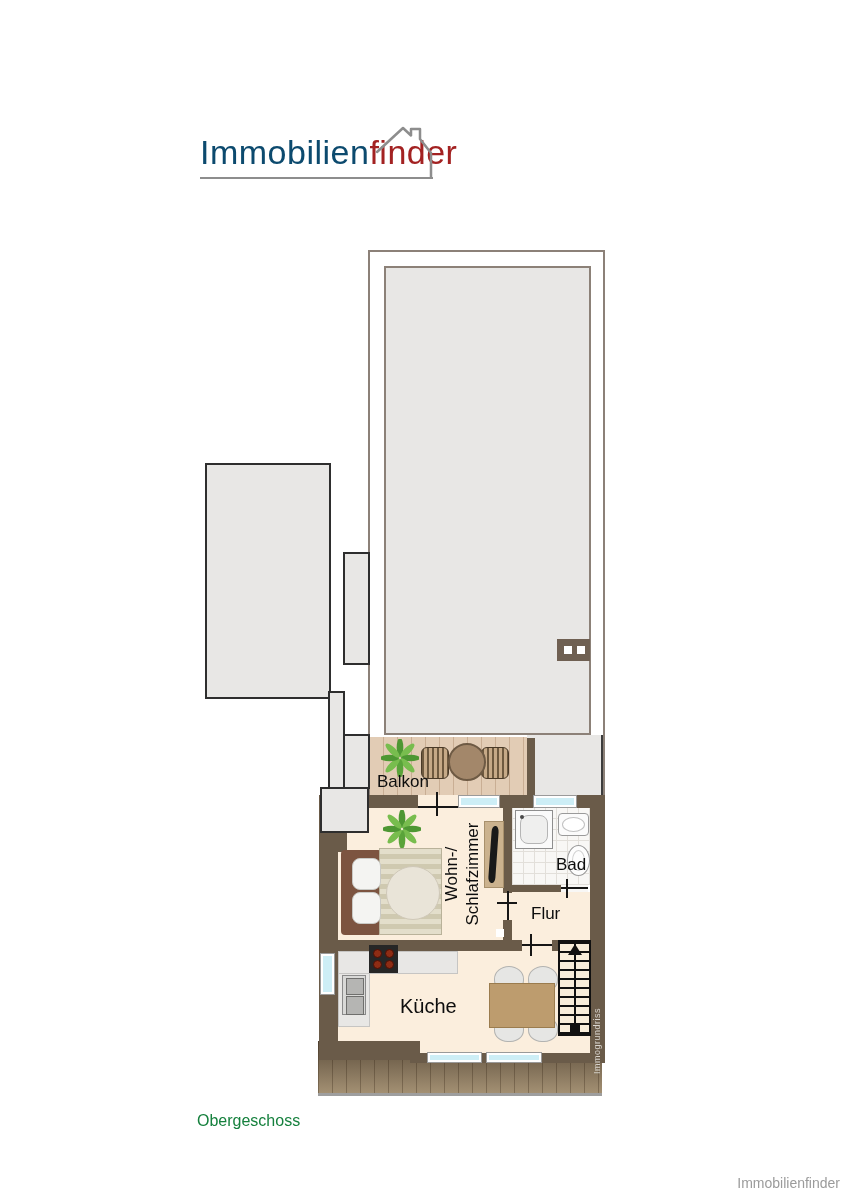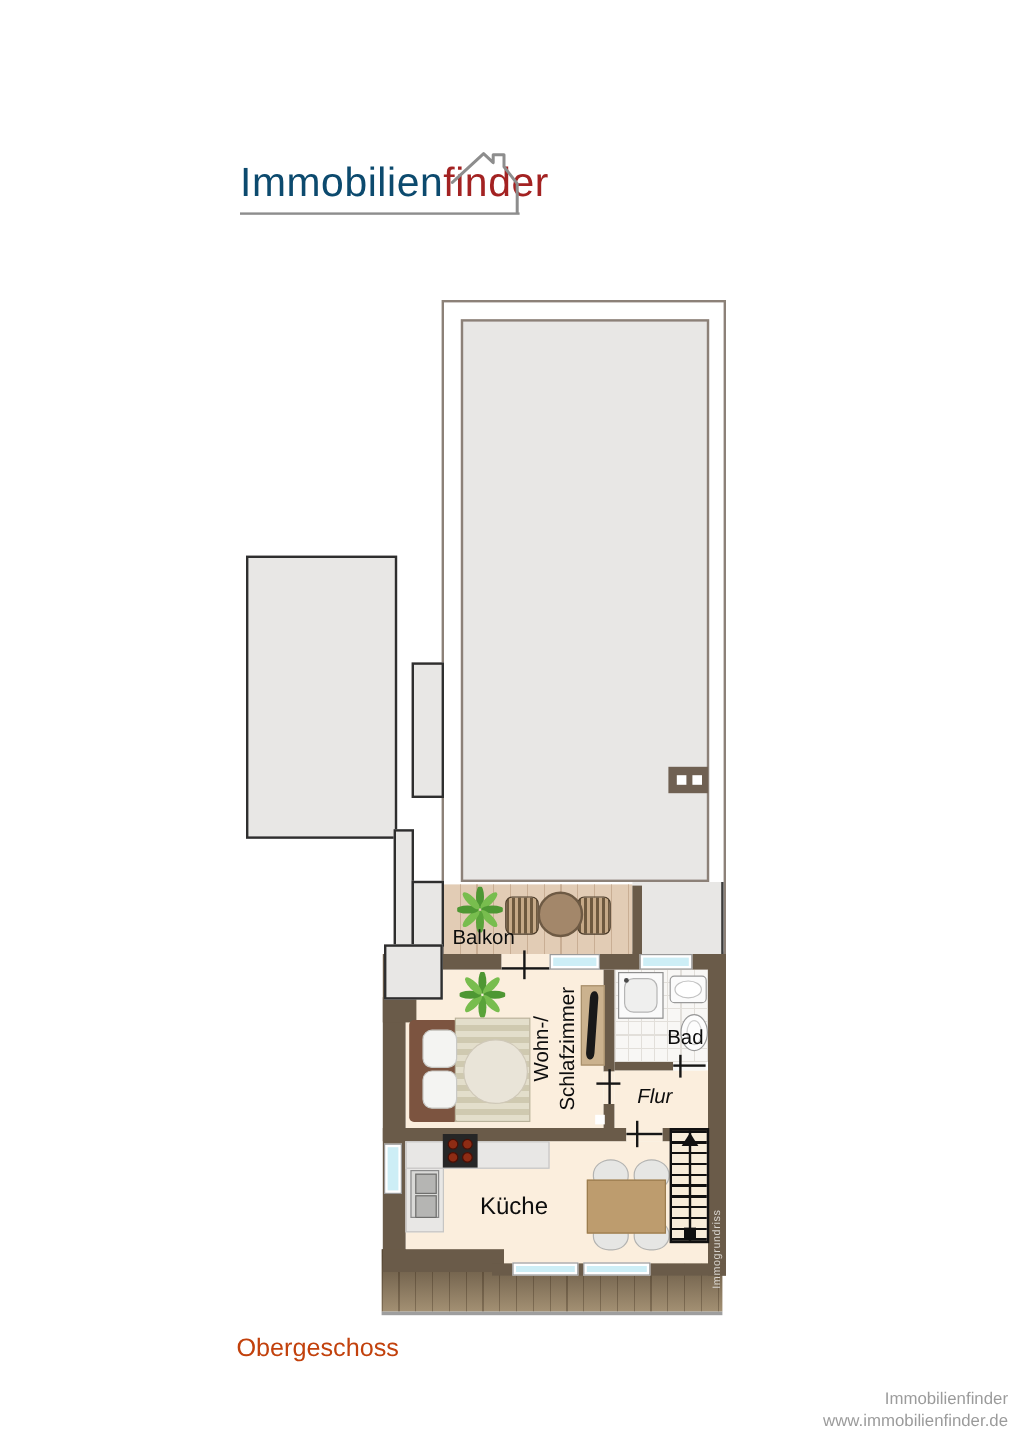--- a/index.html
+++ b/index.html
@@ -78,21 +78,21 @@
           border:1px solid #c2c2c2;border-radius:50%;}
   .toilet{background:#fdfdfd;border:1px solid #9a9a9a;border-radius:50%;box-sizing:border-box;}
   .toilet .seat{position:absolute;left:4px;top:4px;right:4px;bottom:4px;border:1px solid #d0d0d0;border-radius:50%;}
   .white-square{background:#ffffff;}
 
   
   .room-label{font-size:17px;color:#0d0d0d;white-space:nowrap;}
   .room-label-vert{font-size:17px;color:#0d0d0d;text-align:center;line-height:21px;
           transform:rotate(-90deg);transform-origin:center center;white-space:nowrap;}
   .kueche-label{font-size:20px;}
-  .floor-title{font-size:21px;color:#c2410c;}
+  .floor-title{font-size:16px;color:#15803d;}
   .watermark{font-size:9px;color:#d8d4ce;letter-spacing:0.5px;
           writing-mode:vertical-rl;transform:rotate(180deg);white-space:nowrap;}
   .footer{font-size:14px;color:#9b9b9b;text-align:right;line-height:18px;}
 
   .plant{width:38px;height:38px;}
 </style>
 </head>
 <body>
 
 <div class="page">
@@ -243,23 +243,22 @@
     <div class="stairs-arrow"></div>
     <div class="stairs-foot"></div>
   </div>
 
   <div class="abs room-label" style="left:377px;top:772px;z-index:6;">Balkon</div>
   <div class="abs room-label-vert" style="left:392px;top:853px;width:140px;z-index:6;">
     <div>Wohn-/</div>
     <div>Schlafzimmer</div>
   </div>
   <div class="abs room-label" style="left:556px;top:855px;z-index:6;">Bad</div>
-  <div class="abs room-label" style="left:531px;top:904px;z-index:6;font-style:italic;">Flur</div>
+  <div class="abs room-label" style="left:531px;top:904px;z-index:6;">Flur</div>
   <div class="abs room-label kueche-label" style="left:400px;top:995px;z-index:6;">Küche</div>
   <div class="abs watermark" style="left:592px;top:1008px;z-index:6;">Immogrundriss</div>
 
   <div class="abs floor-title" style="left:197px;top:1112px;">Obergeschoss</div>
   <div class="abs footer" style="right:8px;bottom:8px;width:250px;">
     <div>Immobilienfinder</div>
-    <div>www.immobilienfinder.de</div>
   </div>
 
 </div>
 
 </body></html>

